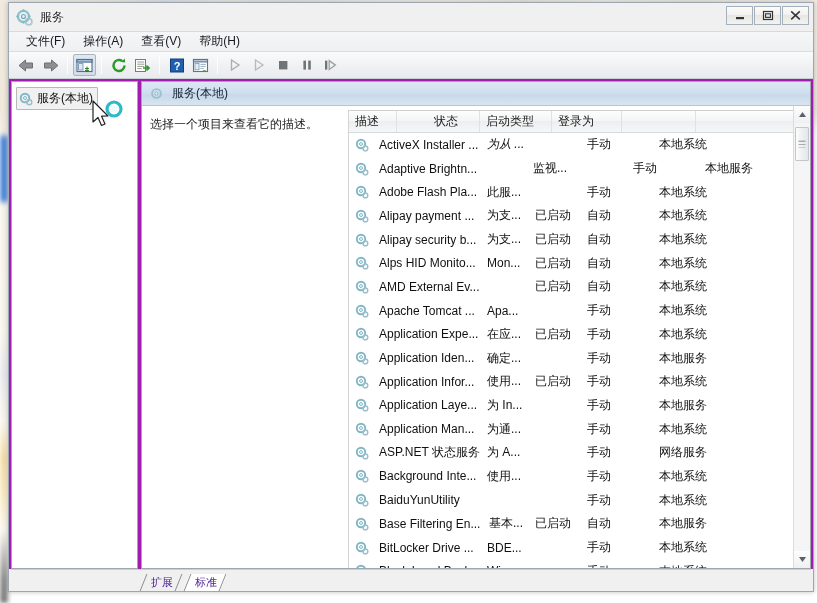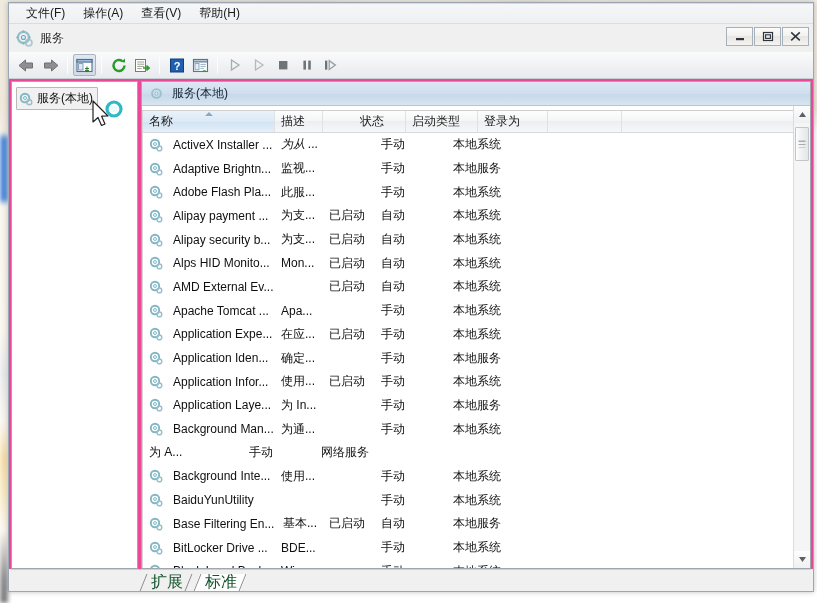--- a/index.html
+++ b/index.html
@@ -114,21 +114,21 @@
   .tb-sep {
     width: 1px; height: 18px; margin: 0 4px;
     background: #c4cad1; border-right: 1px solid #fdfdfd;
     flex: 0 0 1px;
   }
 
   
   #body {
     flex: 1 1 auto;
     display: flex;
-    background: #ec4899;
+    background: #a21caf;
     padding: 2px 2px 0 2px;
     min-height: 0;
   }
 
   
   #tree-pane {
     width: 127px; flex: 0 0 127px;
     background: #ffffff;
     border: 1px solid #a0a6ad;
     position: relative;
@@ -286,21 +286,21 @@
     padding-left: 130px;
     position: relative;
   }
   #tabstrip::before {
     content: ""; position: absolute; left: 2px; right: 2px; top: 0;
     height: 1px; background: #cfcfcf;
   }
   .tab {
     height: 17px;
     padding: 0 10px 0 12px;
-    font-size: 16px; color: #14532d;
+    font-size: 11px; color: #4c1d95;
     display: flex; align-items: center;
     cursor: default;
     position: relative;
     background: #f0f0f0;
     clip-path: polygon(7px 0, 100% 0, calc(100% - 7px) 100%, 0 100%);
     white-space: nowrap;
   }
   .tab .edge-l, .tab .edge-r {
     position: absolute; top: 0; width: 1px; height: 17px;
     background: #8a8a8a;
@@ -312,27 +312,20 @@
 </style>
 </head>
 <body>
 
 <div id="desktop">
   <div class="blur-band"></div>
   <div class="edge-left"></div>
 </div>
 
 <div id="window">
-
-  <div id="menubar">
-    <div class="menu-item">文件(F)</div>
-    <div class="menu-item">操作(A)</div>
-    <div class="menu-item">查看(V)</div>
-    <div class="menu-item">帮助(H)</div>
-  </div>
 
   <div id="titlebar">
     <div id="title-icon">
       <svg viewBox="0 0 16 16" width="17" height="17">
         <circle cx="7" cy="7" r="5.2" fill="none" stroke="#7fb6c4" stroke-width="2.1" opacity=".85"></circle>
         <circle cx="7" cy="7" r="1.9" fill="#dff0f4" stroke="#6aa8b8" stroke-width="1"></circle>
         <g fill="#7fb6c4" opacity=".85">
           <rect x="6.2" y="0.2" width="1.6" height="2.4"></rect>
           <rect x="6.2" y="11.4" width="1.6" height="2.4"></rect>
           <rect x="0.2" y="6.2" width="2.4" height="1.6"></rect>
@@ -356,20 +349,27 @@
         </svg>
       </div>
       <div class="win-btn">
         <svg width="13" height="11" viewBox="0 0 13 11">
           <path d="M2.2 1.4 L10.8 9.4 M10.8 1.4 L2.2 9.4" stroke="#2e343b" stroke-width="1.5" fill="none"></path>
         </svg>
       </div>
     </div>
   </div>
 
+  <div id="menubar">
+    <div class="menu-item">文件(F)</div>
+    <div class="menu-item">操作(A)</div>
+    <div class="menu-item">查看(V)</div>
+    <div class="menu-item">帮助(H)</div>
+  </div>
+
   <div id="toolbar">
     <div class="tb-btn">
       <svg width="19" height="15" viewBox="0 0 19 15">
         <path d="M8.5 2 L2 7.5 L8.5 13 L8.5 10 L15.5 10 L15.5 5 L8.5 5 Z" fill="#8d8f92" stroke="#6e7073" stroke-width="1" stroke-linejoin="round"></path>
       </svg>
     </div>
     <div class="tb-btn">
       <svg width="19" height="15" viewBox="0 0 19 15">
         <path d="M10.5 2 L17 7.5 L10.5 13 L10.5 10 L3.5 10 L3.5 5 L10.5 5 Z" fill="#8d8f92" stroke="#6e7073" stroke-width="1" stroke-linejoin="round"></path>
       </svg>
@@ -480,27 +480,26 @@
           <svg viewBox="0 0 14 14" width="14" height="14">
             <circle cx="6.5" cy="6.5" r="4.4" fill="none" stroke="#8fb9cc" stroke-width="1.9" opacity=".8"></circle>
             <circle cx="6.5" cy="6.5" r="1.5" fill="#e7f2f8" stroke="#7aa9bd" stroke-width=".8"></circle>
           </svg>
         </span>
         <span class="hdr-text">服务(本地)</span>
       </div>
 
       <div id="rp-content">
 
+        <div id="desc-pane">
+          <span>选择一个项目来查看它的描述。</span>
+        </div>
 
         <div id="list-pane">
           <div id="list-header">
-              <div class="col-head sorted" style="width: 132px; flex: 0 0 132px;">
-                <span>名称</span>
-                <span class="sort-arrow"></span>
-              </div>
               <div class="col-head" style="width: 48px; flex: 0 0 48px;">
                 <span>描述</span>
               </div>
               <div class="col-head" style="width: 52px; flex: 0 0 52px; margin-left: 31px;">
                 <span>状态</span>
               </div>
               <div class="col-head" style="width: 72px; flex: 0 0 72px;">
                 <span>启动类型</span>
               </div>
               <div class="col-head" style="width: 70px; flex: 0 0 70px;">
@@ -527,21 +526,21 @@
               </div>
               <div class="row">
                 <div class="cell name" style="width: 132px; flex: 0 0 132px;">
                   <span class="svc-ico"><svg viewBox="0 0 14 14" width="14" height="14">
                       <circle cx="6" cy="6" r="4.2" fill="none" stroke="#7fb6c4" stroke-width="1.9"></circle>
                       <circle cx="6" cy="6" r="1.5" fill="#f2fafc" stroke="#6aa8b8" stroke-width=".8"></circle>
                       <circle cx="10.4" cy="10.4" r="2.4" fill="none" stroke="#9bbecb" stroke-width="1.4"></circle>
                     </svg></span>
                   <span>Adaptive Brightn...</span>
                 </div>
-                <div class="cell" style="width: 48px; flex: 0 0 48px;">监视...</div>
+                <div class="cell" style="width: 48px; flex: 0 0 48px; margin-left: 46px;">监视...</div>
                 <div class="cell" style="width: 52px; flex: 0 0 52px;"></div>
                 <div class="cell" style="width: 72px; flex: 0 0 72px;">手动</div>
                 <div class="cell" style="width: 70px; flex: 0 0 70px;">本地服务</div>
               </div>
               <div class="row">
                 <div class="cell name" style="width: 132px; flex: 0 0 132px;">
                   <span class="svc-ico"><svg viewBox="0 0 14 14" width="14" height="14">
                       <circle cx="6" cy="6" r="4.2" fill="none" stroke="#7fb6c4" stroke-width="1.9"></circle>
                       <circle cx="6" cy="6" r="1.5" fill="#f2fafc" stroke="#6aa8b8" stroke-width=".8"></circle>
                       <circle cx="10.4" cy="10.4" r="2.4" fill="none" stroke="#9bbecb" stroke-width="1.4"></circle>
@@ -679,28 +678,36 @@
                 <div class="cell" style="width: 72px; flex: 0 0 72px;">手动</div>
                 <div class="cell" style="width: 70px; flex: 0 0 70px;">本地服务</div>
               </div>
               <div class="row">
                 <div class="cell name" style="width: 132px; flex: 0 0 132px;">
                   <span class="svc-ico"><svg viewBox="0 0 14 14" width="14" height="14">
                       <circle cx="6" cy="6" r="4.2" fill="none" stroke="#7fb6c4" stroke-width="1.9"></circle>
                       <circle cx="6" cy="6" r="1.5" fill="#f2fafc" stroke="#6aa8b8" stroke-width=".8"></circle>
                       <circle cx="10.4" cy="10.4" r="2.4" fill="none" stroke="#9bbecb" stroke-width="1.4"></circle>
                     </svg></span>
-                  <span>Background Man...</span>
+                  <span>Application Man...</span>
                 </div>
                 <div class="cell" style="width: 48px; flex: 0 0 48px;">为通...</div>
                 <div class="cell" style="width: 52px; flex: 0 0 52px;"></div>
                 <div class="cell" style="width: 72px; flex: 0 0 72px;">手动</div>
                 <div class="cell" style="width: 70px; flex: 0 0 70px;">本地系统</div>
               </div>
               <div class="row">
+                <div class="cell name" style="width: 132px; flex: 0 0 132px;">
+                  <span class="svc-ico"><svg viewBox="0 0 14 14" width="14" height="14">
+                      <circle cx="6" cy="6" r="4.2" fill="none" stroke="#7fb6c4" stroke-width="1.9"></circle>
+                      <circle cx="6" cy="6" r="1.5" fill="#f2fafc" stroke="#6aa8b8" stroke-width=".8"></circle>
+                      <circle cx="10.4" cy="10.4" r="2.4" fill="none" stroke="#9bbecb" stroke-width="1.4"></circle>
+                    </svg></span>
+                  <span>ASP.NET 状态服务</span>
+                </div>
                 <div class="cell" style="width: 48px; flex: 0 0 48px;">为 A...</div>
                 <div class="cell" style="width: 52px; flex: 0 0 52px;"></div>
                 <div class="cell" style="width: 72px; flex: 0 0 72px;">手动</div>
                 <div class="cell" style="width: 70px; flex: 0 0 70px;">网络服务</div>
               </div>
               <div class="row">
                 <div class="cell name" style="width: 132px; flex: 0 0 132px;">
                   <span class="svc-ico"><svg viewBox="0 0 14 14" width="14" height="14">
                       <circle cx="6" cy="6" r="4.2" fill="none" stroke="#7fb6c4" stroke-width="1.9"></circle>
                       <circle cx="6" cy="6" r="1.5" fill="#f2fafc" stroke="#6aa8b8" stroke-width=".8"></circle>

